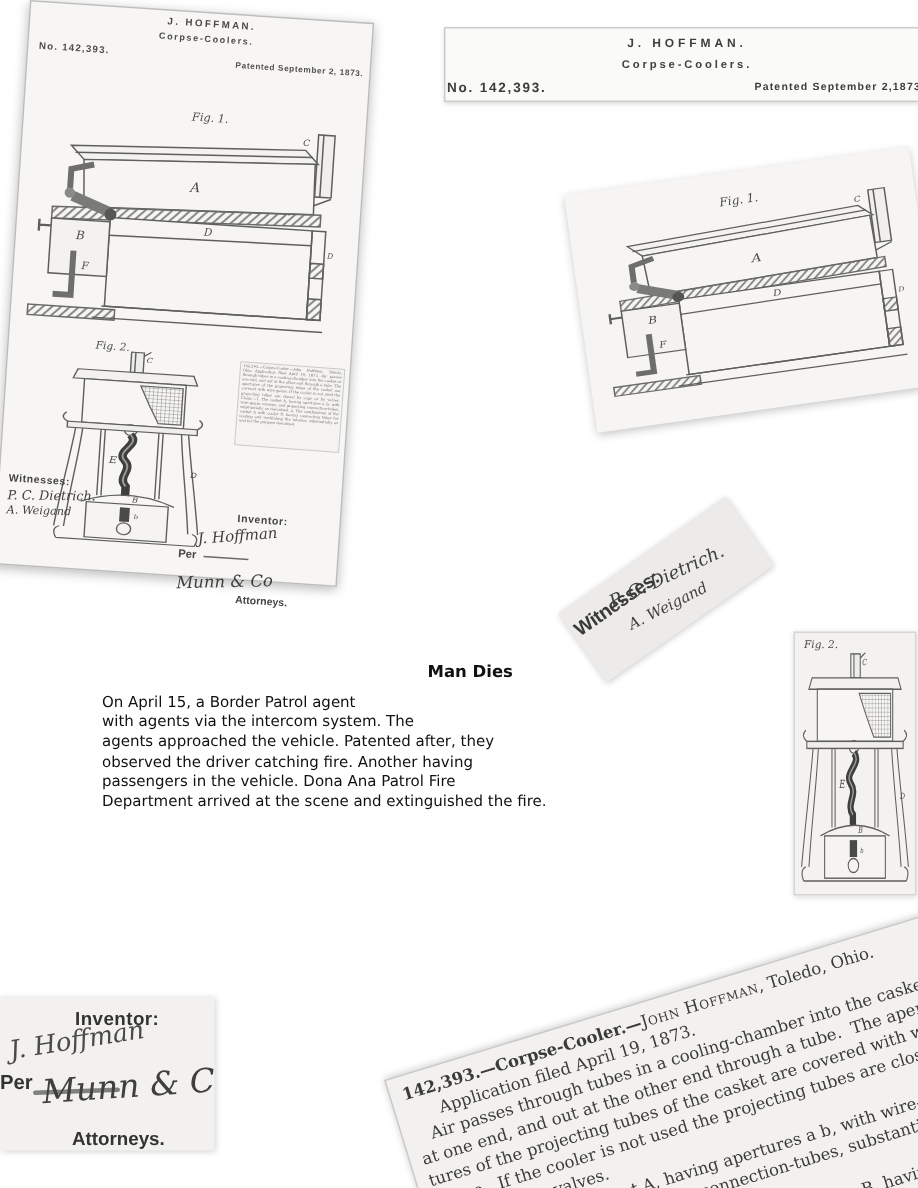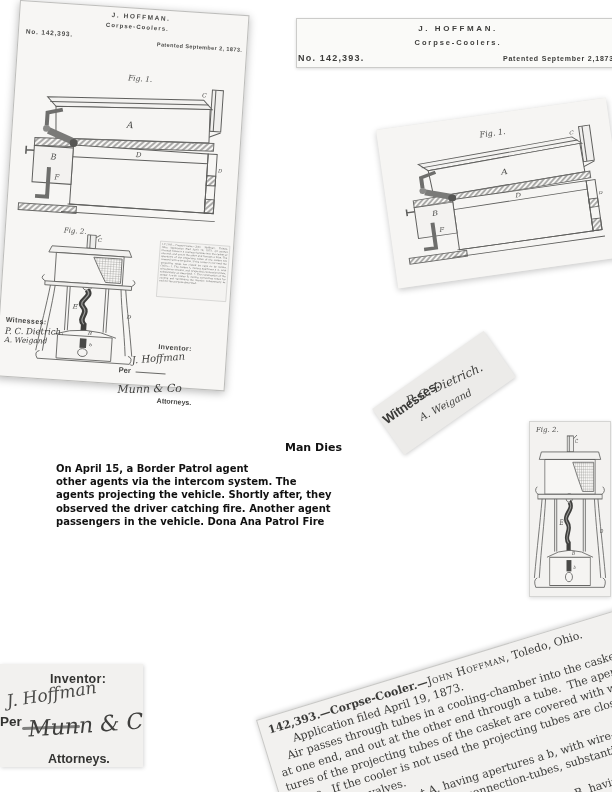--- a/index.html
+++ b/index.html
@@ -67,22 +67,22 @@
 
   
   .fig2-crop{left:529px;top:421px;width:80px;height:174px;background:#f3f2f0;
     border:1px solid #d5d5d3;box-shadow:0 1px 4px rgba(0,0,0,.15);overflow:hidden;}
   .fc2-label{top:4px;left:6px;font-size:7px;}
   .fc2-svg{left:3px;top:13px;width:74px;height:158px;}
 
   
   .article-heading{left:285px;top:441px;font-family:"DejaVu Sans",sans-serif;
     font-size:11px;font-weight:bold;color:#111;text-align:center;}
-  .article-body{left:56px;top:462px;width:360px;font-family:"DejaVu Sans",sans-serif;
-    font-size:10px;font-weight:bold;line-height:13.2px;color:#111;}
+  .article-body{left:68px;top:462px;width:360px;font-family:"DejaVu Sans",sans-serif;
+    font-size:10px;font-weight:normal;line-height:13.2px;color:#111;}
 
   
   .inventor-crop{left:0;top:664px;width:143px;height:103px;background:#f2f1ef;
     box-shadow:1px 1px 4px rgba(0,0,0,.16);overflow:hidden;}
   .ic-heading{left:50px;top:8px;font-size:12.5px;font-weight:bold;letter-spacing:.3px;color:#333331;}
   .ic-sig1{left:6px;top:20px;font-size:17px;transform:rotate(-9deg);white-space:nowrap;color:#4a4a48;}
   .ic-per{left:0px;top:50px;font-size:13.5px;font-weight:bold;color:#333331;}
   .ic-line{left:22px;top:62px;width:58px;height:3px;background:#5a5a58;border-radius:2px;
     transform:rotate(-2deg);opacity:.75;}
   .ic-sig2{left:28px;top:48px;font-size:22px;transform:rotate(-4deg);white-space:nowrap;color:#3f3f3d;}
@@ -296,24 +296,25 @@
   <text x="56" y="128" font-size="6">B</text>
   <text x="96" y="104" font-size="6">D</text>
   <text x="58" y="142" font-size="5">b</text>
  </g>
         </svg></div>
   </div>
 
   <div class="abs article-heading">Man Dies</div>
   <div class="abs article-body">
       <div>On April 15, a Border Patrol agent</div>
-      <div>other agents via the intercom system. The</div>
-      <div>agents projecting the vehicle. Shortly after, they</div>
-      <div>observed the driver catching fire. Another agent</div>
+      <div>with agents via the intercom system. The</div>
+      <div>agents approached the vehicle. Patented after, they</div>
+      <div>observed the driver catching fire. Another having</div>
       <div>passengers in the vehicle. Dona Ana Patrol Fire</div>
+      <div>Department arrived at the scene and extinguished the fire.</div>
     </div>
 
   <div class="abs inventor-crop">
     <div class="abs ic-heading">Inventor:</div>
     <div class="abs script ic-sig1">J. Hoffman</div>
     <div class="abs ic-per">Per</div>
     <div class="abs ic-line"></div>
     <div class="abs script ic-sig2">Munn &amp; Co</div>
     <div class="abs ic-attorneys">Attorneys.</div>
   </div>

